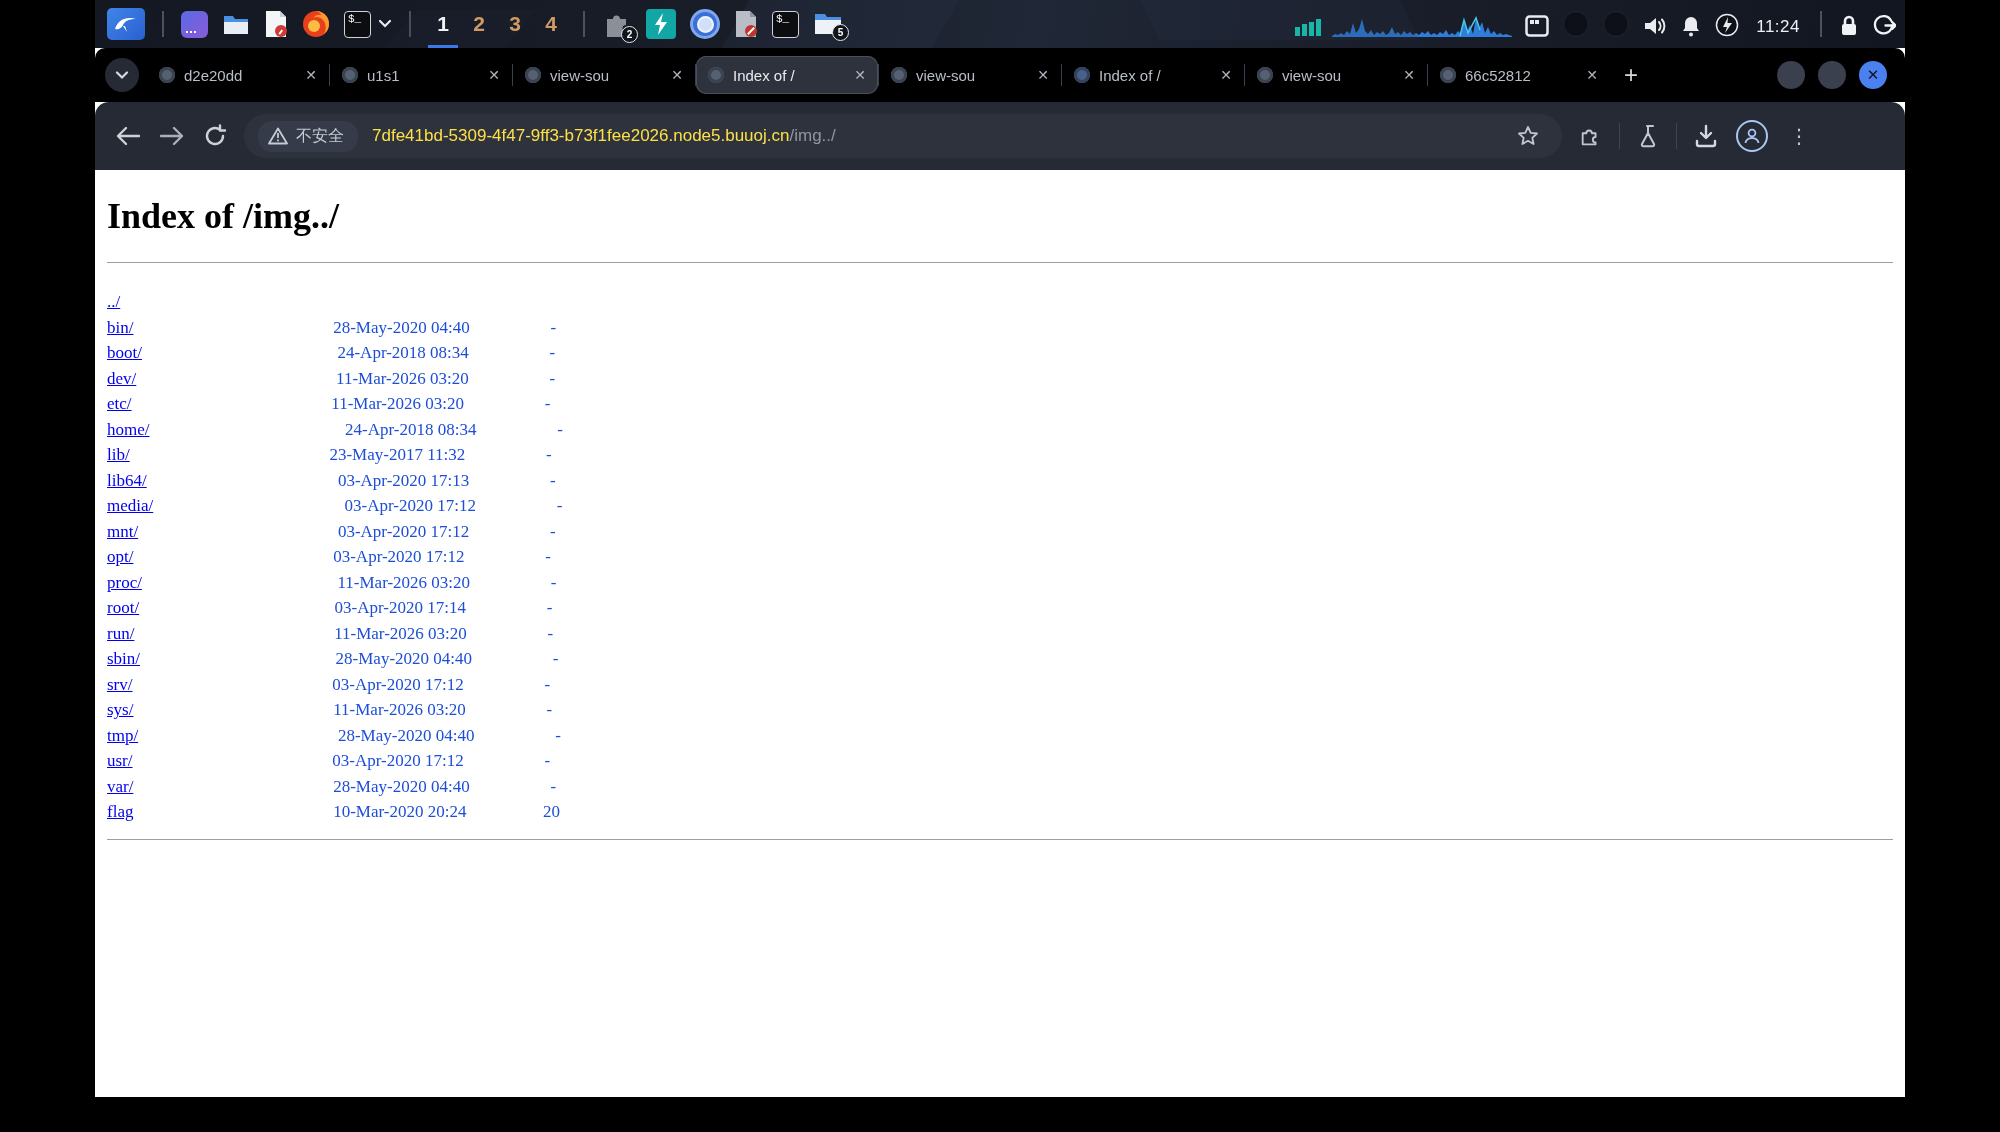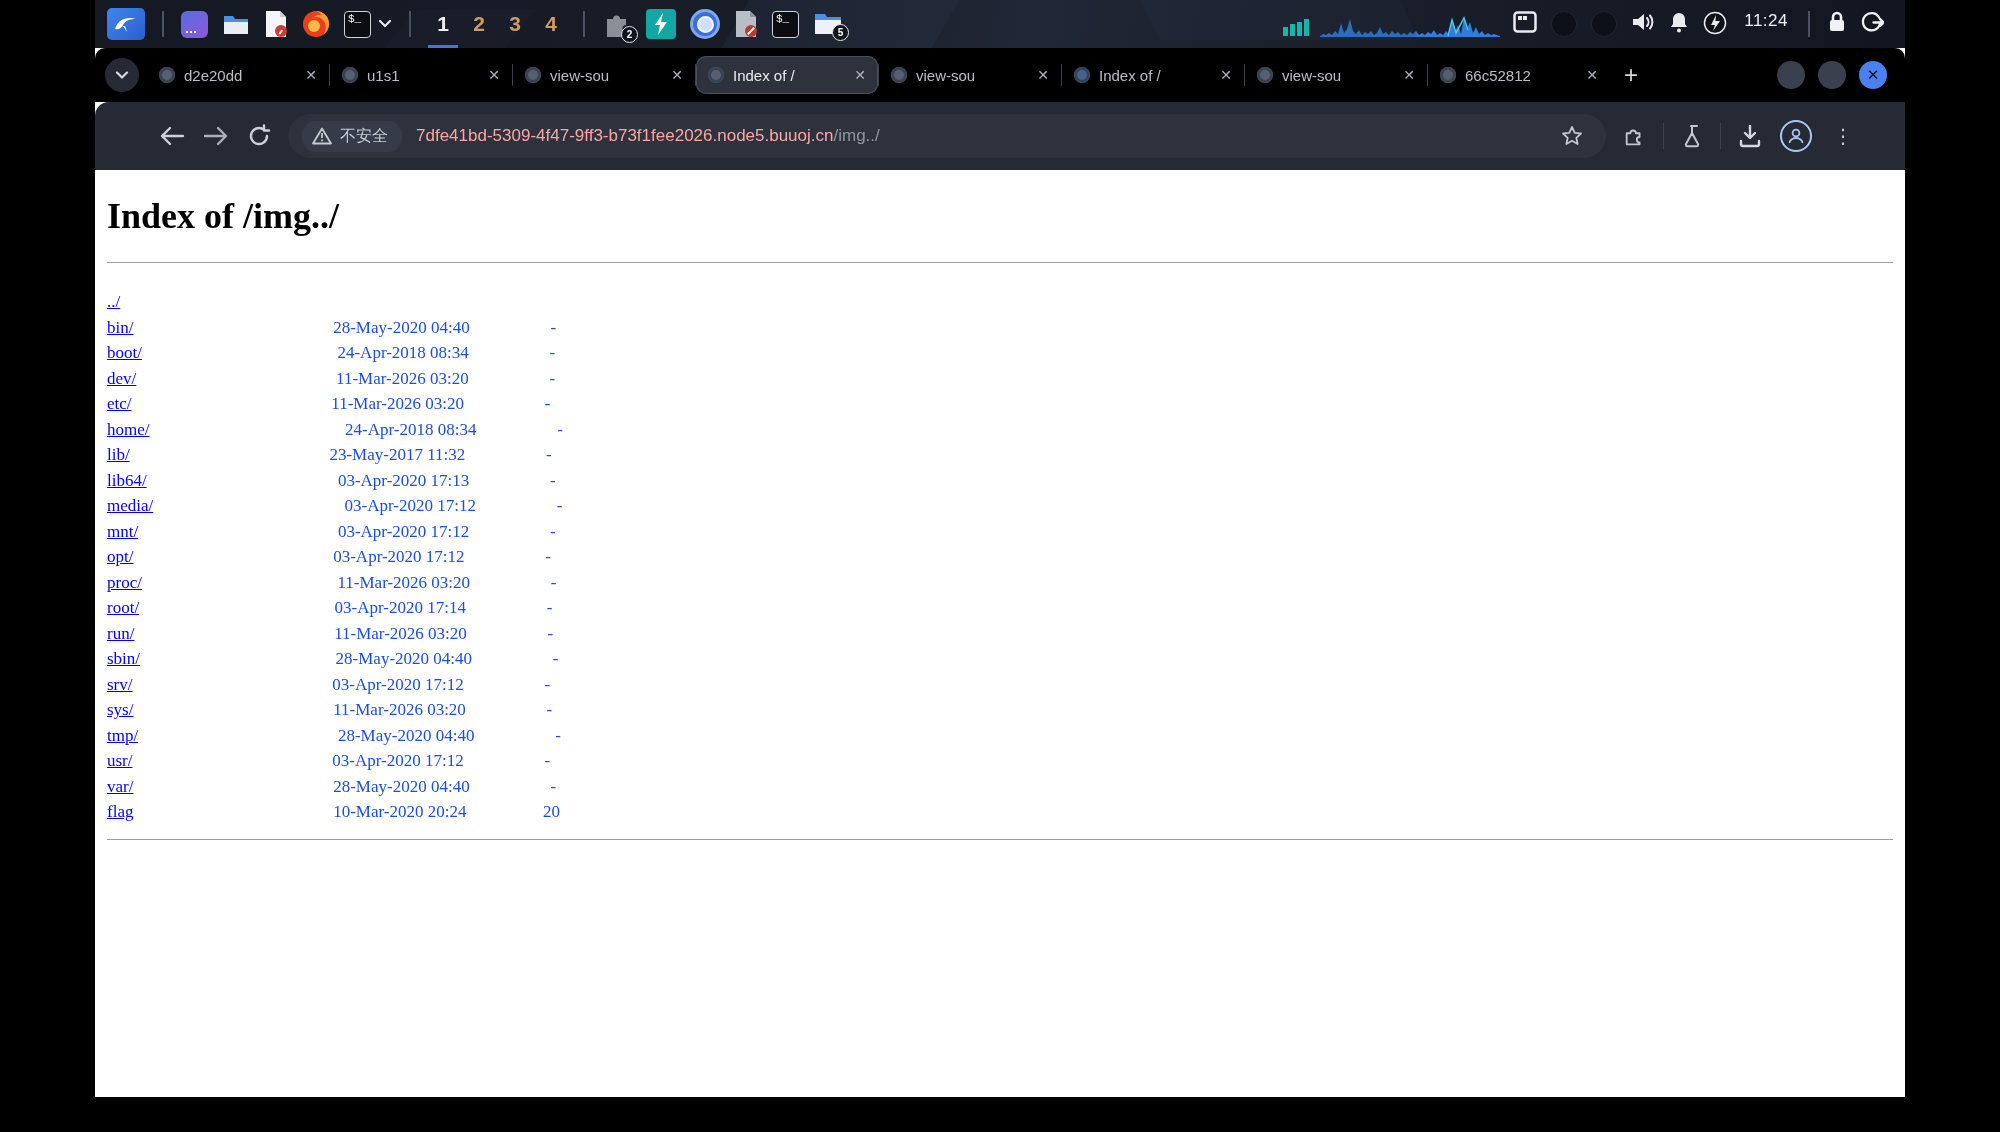--- a/index.html
+++ b/index.html
@@ -30,21 +30,21 @@
     display:flex;align-items:center;justify-content:center;}
   .workspaces{display:flex;align-items:center;gap:0;margin:0 4px;}
   .wsnum{width:36px;height:48px;display:flex;align-items:center;justify-content:center;
     font-size:21px;color:#cf9a63;font-weight:bold;position:relative;}
   .wsnum.active{color:#f0f2f5;}
   .wsnum.active:after{content:"";position:absolute;left:3px;right:3px;bottom:0;height:3px;background:#3b78e8;}
   .ico-zap{width:30px;height:30px;border-radius:4px;background:#12a6a4;display:flex;align-items:center;justify-content:center;}
   .chromium{width:30px;height:30px;border-radius:50%;background:#7ea8ee;display:flex;align-items:center;justify-content:center;}
   .chromium .c2{width:24px;height:24px;border-radius:50%;background:#3c6fd6;display:flex;align-items:center;justify-content:center;}
   .chromium .c3{width:13px;height:13px;border-radius:50%;background:#cfe0f8;border:2.5px solid #eef4fd;}
-  .tb-right{margin-left:auto;display:flex;align-items:flex-start;flex:0 0 auto;padding-right:14px;}
+  .tb-right{margin-left:auto;display:flex;align-items:flex-end;flex:0 0 auto;padding-right:2px;}
   .tray-dot{width:24px;height:24px;border-radius:50%;background:#0d1018;border:1px solid #1f2532;}
   #clock{color:#eceff3;font-size:17px;margin:0 10px;letter-spacing:.5px;}
   .graphbox{display:flex;align-items:flex-end;height:26px;margin:0 4px;}
 
   
   #tabstrip{position:absolute;left:0;top:48px;width:1810px;height:54px;background:#000000;
     border-radius:10px 10px 0 0;display:flex;align-items:center;}
   #tabsearch{width:34px;height:34px;border-radius:50%;background:#252a35;margin:0 8px 0 10px;
     display:flex;align-items:center;justify-content:center;flex:0 0 auto;}
   #tabs{display:flex;align-items:center;height:100%;flex:0 1 auto;min-width:0;}
@@ -60,28 +60,28 @@
     mask-image:linear-gradient(90deg,#000 75%,transparent 98%);}
   .tab .close{flex:0 0 auto;color:#aeb3bd;font-size:14px;padding:2px 4px;}
   #newtab{color:#d6dae0;font-size:24px;font-weight:300;padding:0 14px;flex:0 0 auto;}
   #winctl{margin-left:auto;display:flex;align-items:center;gap:13px;padding-right:18px;flex:0 0 auto;}
   .wc{width:28px;height:28px;border-radius:50%;background:#3a404d;}
   .wc.close{background:#4b80f0;color:#10131c;font-weight:bold;font-size:15px;
     display:flex;align-items:center;justify-content:center;}
 
   
   #toolbar{position:absolute;left:0;top:102px;width:1810px;height:68px;background:#262a34;
-    border-radius:14px 14px 0 0;display:flex;align-items:center;padding-left:44px;}
+    border-radius:14px 14px 0 0;display:flex;align-items:center;}
   .nav-ico{flex:0 0 auto;margin:0 9px;display:flex;align-items:center;justify-content:center;}
   #omnibox{flex:0 0 auto;width:1318px;height:44px;border-radius:22px;background:#2d323d;
     display:flex;align-items:center;margin-left:8px;padding:0 14px;box-sizing:border-box;}
   #secchip{display:flex;align-items:center;gap:8px;background:#353b48;border-radius:14px;
     padding:5px 14px 5px 10px;color:#c6cbd3;font-size:16px;flex:0 0 auto;}
   #urltext{margin-left:14px;font-size:17px;white-space:nowrap;overflow:hidden;flex:1 1 auto;}
-  #urlhost{color:#fca5a5;}
+  #urlhost{color:#fde047;}
   #urlpath{color:#9096a0;}
   .tool-sep{width:1px;height:26px;background:#3e434e;margin:0 8px;flex:0 0 auto;}
   #kebab{color:#c2c7cf;font-size:20px;letter-spacing:0;line-height:6px;margin:0 12px;}
   .avatar{width:32px;height:32px;border-radius:50%;border:2px solid #a9c7f5;box-sizing:border-box;
     display:flex;align-items:center;justify-content:center;}
 
   
   #page{position:absolute;left:0;top:170px;width:1810px;height:712px;background:#fff;color:#000;}
   #page h1{font-family:"Liberation Serif","DejaVu Serif",serif;font-size:36px;line-height:44px;
     font-weight:bold;margin:24px 0 24px 12px;}

